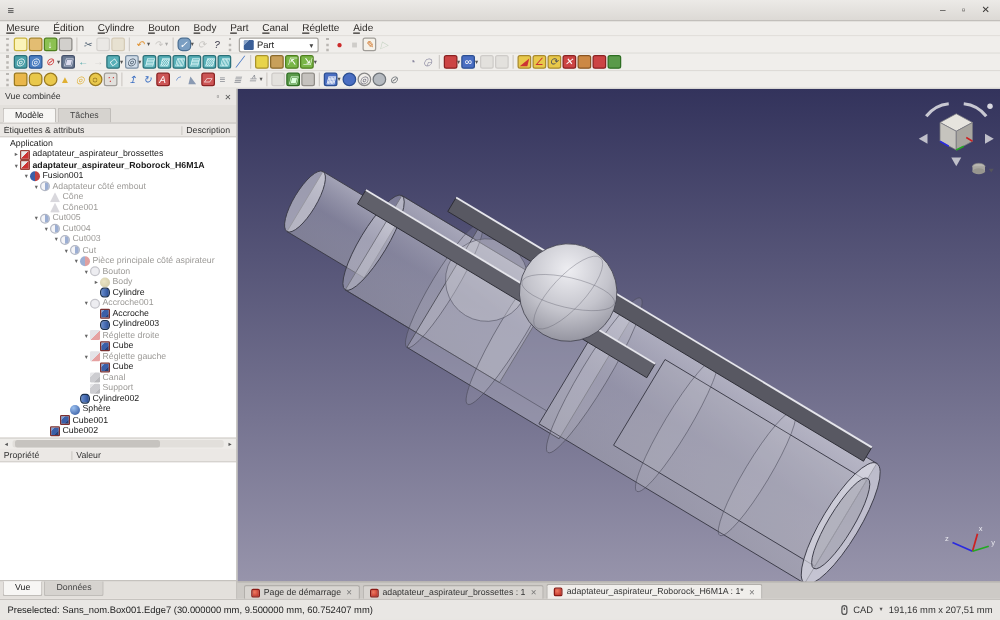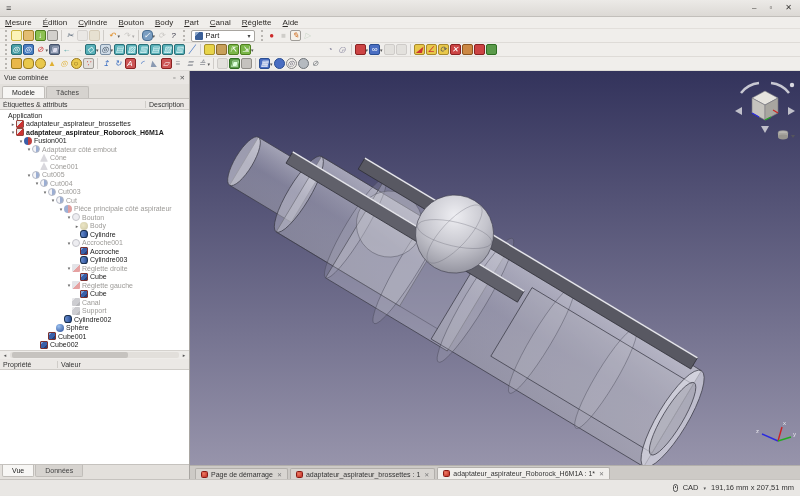--- a/index.html
+++ b/index.html
@@ -760,19 +760,20 @@
         <div class="doc-tab active">
           <i class="fc-ico"></i>
           <span>adaptateur_aspirateur_Roborock_H6M1A : 1*</span>
           <span class="close-x">✕</span>
         </div>
       </div>
   </div>
 </div>
 
 <div class="statusbar">
+  <span>Preselected: Sans_nom.Box001.Edge7 (30.000000 mm, 9.500000 mm, 60.752407 mm)</span>
   <span class="sb-right">
     <span class="mouse-ico"></span>
     <span>CAD</span>
     <span class="sb-dd">▾</span>
     <span>191,16 mm x 207,51 mm</span>
   </span>
 </div>
 
 </body></html>

